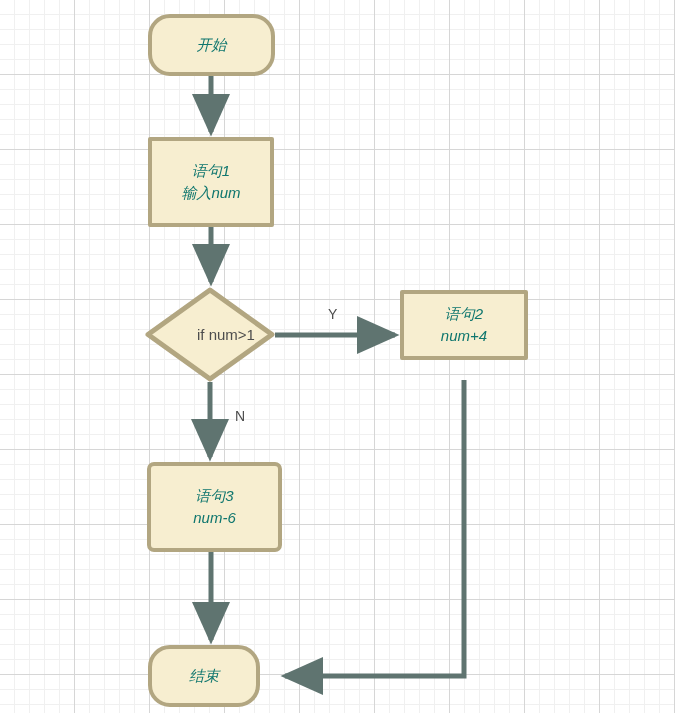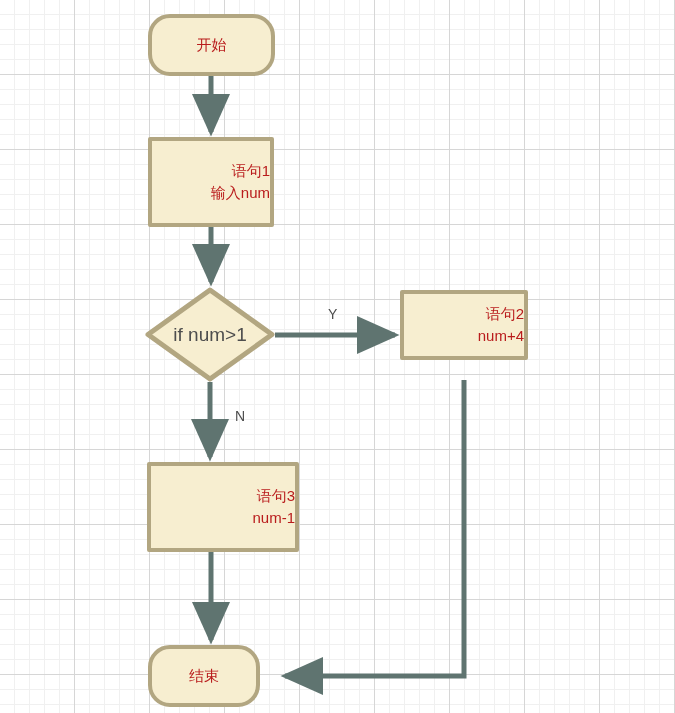--- a/index.html
+++ b/index.html
@@ -34,50 +34,50 @@
   }
   .node {
     position: absolute;
     box-sizing: border-box;
     background: #f7eed0;
     border: 4px solid #b2a681;
     display: flex;
     flex-direction: column;
     align-items: center;
     justify-content: center;
-    color: #b91c1c;
+    color: #0f766e;
     font-size: 15px;
     line-height: 1.45;
     text-align: center;
     white-space: pre;
+    font-style: italic;
   }
   .node.terminator {
     border-radius: 22px;
   }
   .node.process {
     border-radius: 2px;
-    align-items: flex-end;
   }
   .node-line {
     display: block;
   }
   .diamond-wrap {
     position: absolute;
   }
   .diamond-label {
     position: absolute;
-    left: 0;
+    left: 16px;
     top: 0;
     width: 100%;
     height: 100%;
     display: flex;
     align-items: center;
     justify-content: center;
     color: #4d4d4d;
-    font-size: 19px;
+    font-size: 15px;
     white-space: pre;
   }
   .edge-label {
     position: absolute;
     color: #4d4d4d;
     font-size: 14px;
     line-height: 1;
   }
 </style>
 </head>
@@ -116,23 +116,23 @@
       <polygon points="65,3 127,47.5 65,92 3,47.5" fill="#f7eed0" stroke="#b2a681" stroke-width="5" stroke-linejoin="round"></polygon>
     </svg>
     <div class="diamond-label">if num&gt;1</div>
   </div>
 
   <div class="node process" style="left:400px; top:290px; width:128px; height:70px;">
     <span class="node-line">语句2</span>
     <span class="node-line">num+4</span>
   </div>
 
-  <div class="node process" style="left:147px; top:462px; width:152px; height:90px;">
+  <div class="node process" style="left:147px; top:462px; width:135px; height:90px;border-radius:7px;">
     <span class="node-line">语句3</span>
-    <span class="node-line">num-1</span>
+    <span class="node-line">num-6</span>
   </div>
 
   <div class="node terminator" style="left:148px; top:645px; width:112px; height:62px;">
     <span class="node-line">结束</span>
   </div>
 
   <div class="edge-label" style="left:328px; top:307px;">Y</div>
 
   <div class="edge-label" style="left:235px; top:409px;">N</div>
 

